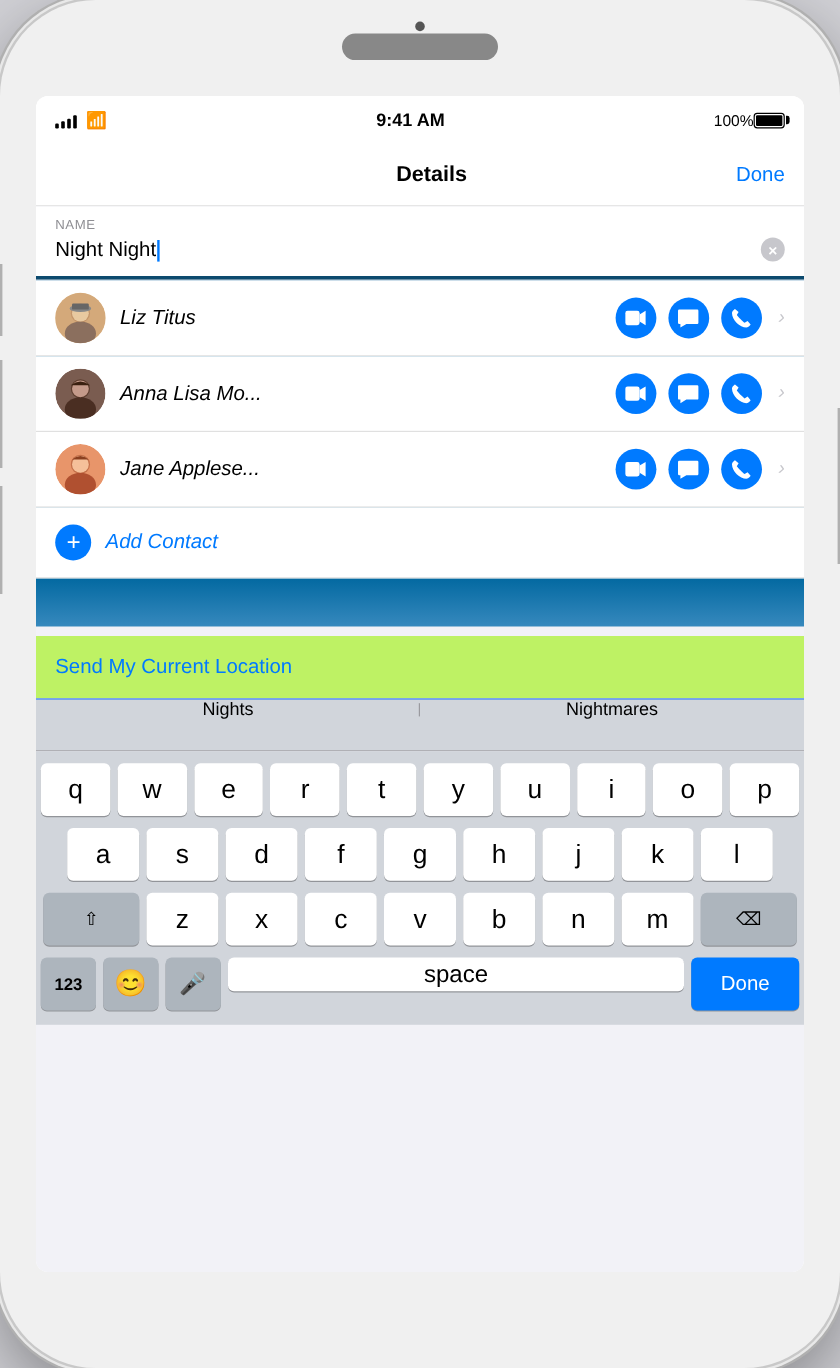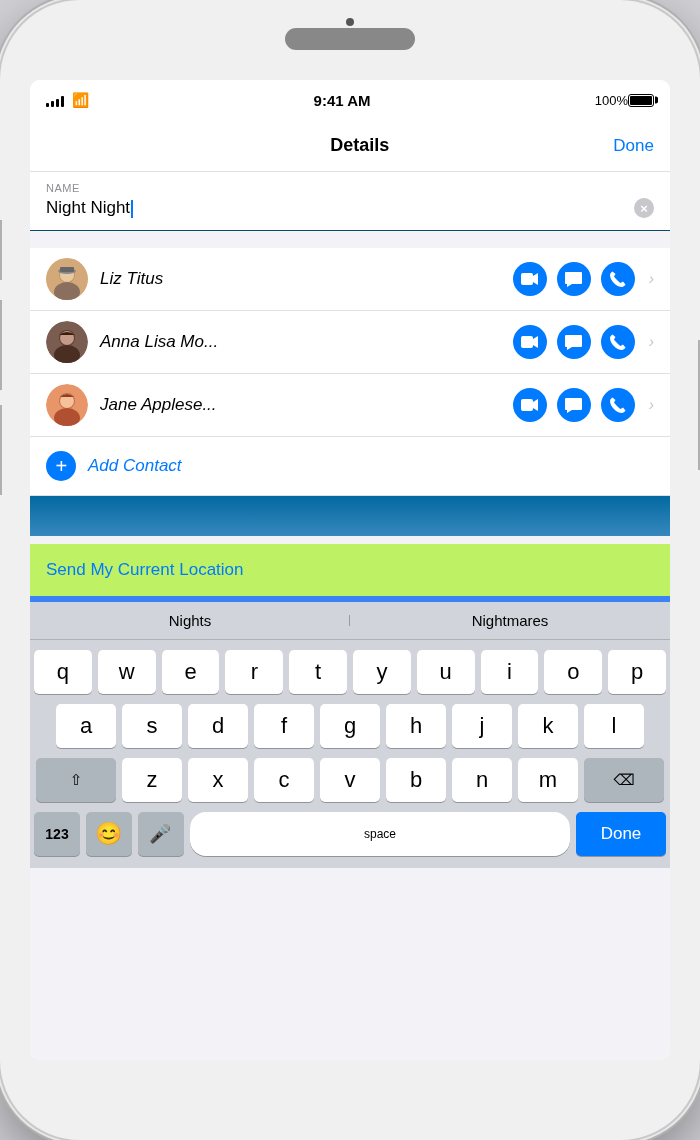--- a/index.html
+++ b/index.html
@@ -207,22 +207,22 @@
       background: #f2f2f7;
       overflow: hidden;
       display: flex;
       flex-direction: column;
     }
 
     
     .name-section {
       background: white;
       padding: 10px 16px 12px;
-      margin-bottom: 16px;
-      border-bottom: 1px solid #0c4a6e;
+      margin-bottom: 0;
+      border-bottom: 3px solid #0c4a6e;
     }
     .name-label {
       font-size: 11px;
       color: #8e8e93;
       font-weight: 500;
       letter-spacing: 0.5px;
       margin-bottom: 4px;
     }
     .name-input-row {
       display: flex;
@@ -345,22 +345,22 @@
     .location-link {
       font-size: 17px;
       color: #007aff;
     }
 
     
     .autocomplete-bar {
       height: 44px;
       background: #d1d5db;
       display: flex;
-      align-items: center;
-      border-top: 6px solid #3b82f6;
+      align-items: flex-start;
+      border-top: 1px solid #3b82f6;
       border-bottom: 1px solid #b0b0b5;
       flex-shrink: 0;
     }
     .autocomplete-item {
       flex: 1;
       text-align: center;
       font-size: 15px;
       color: #000;
       padding: 0 10px;
       position: relative;
@@ -455,26 +455,26 @@
       display: flex;
       align-items: center;
       justify-content: center;
       font-size: 18px;
       box-shadow: 0 1px 0 rgba(0,0,0,0.3);
       flex-shrink: 0;
     }
     .key-space {
       flex: 1;
       background: white;
-      border-radius: 16px;
-      height: 44px;
-      display: flex;
-      align-items: center;
-      justify-content: center;
-      font-size: 12px;
+      border-radius: 5px;
+      height: 28px;
+      display: flex;
+      align-items: center;
+      justify-content: center;
+      font-size: 20px;
       box-shadow: 0 1px 0 rgba(0,0,0,0.3);
     }
     .key-done-blue {
       background: #007aff;
       border-radius: 5px;
       height: 44px;
       width: 90px;
       display: flex;
       align-items: center;
       justify-content: center;

